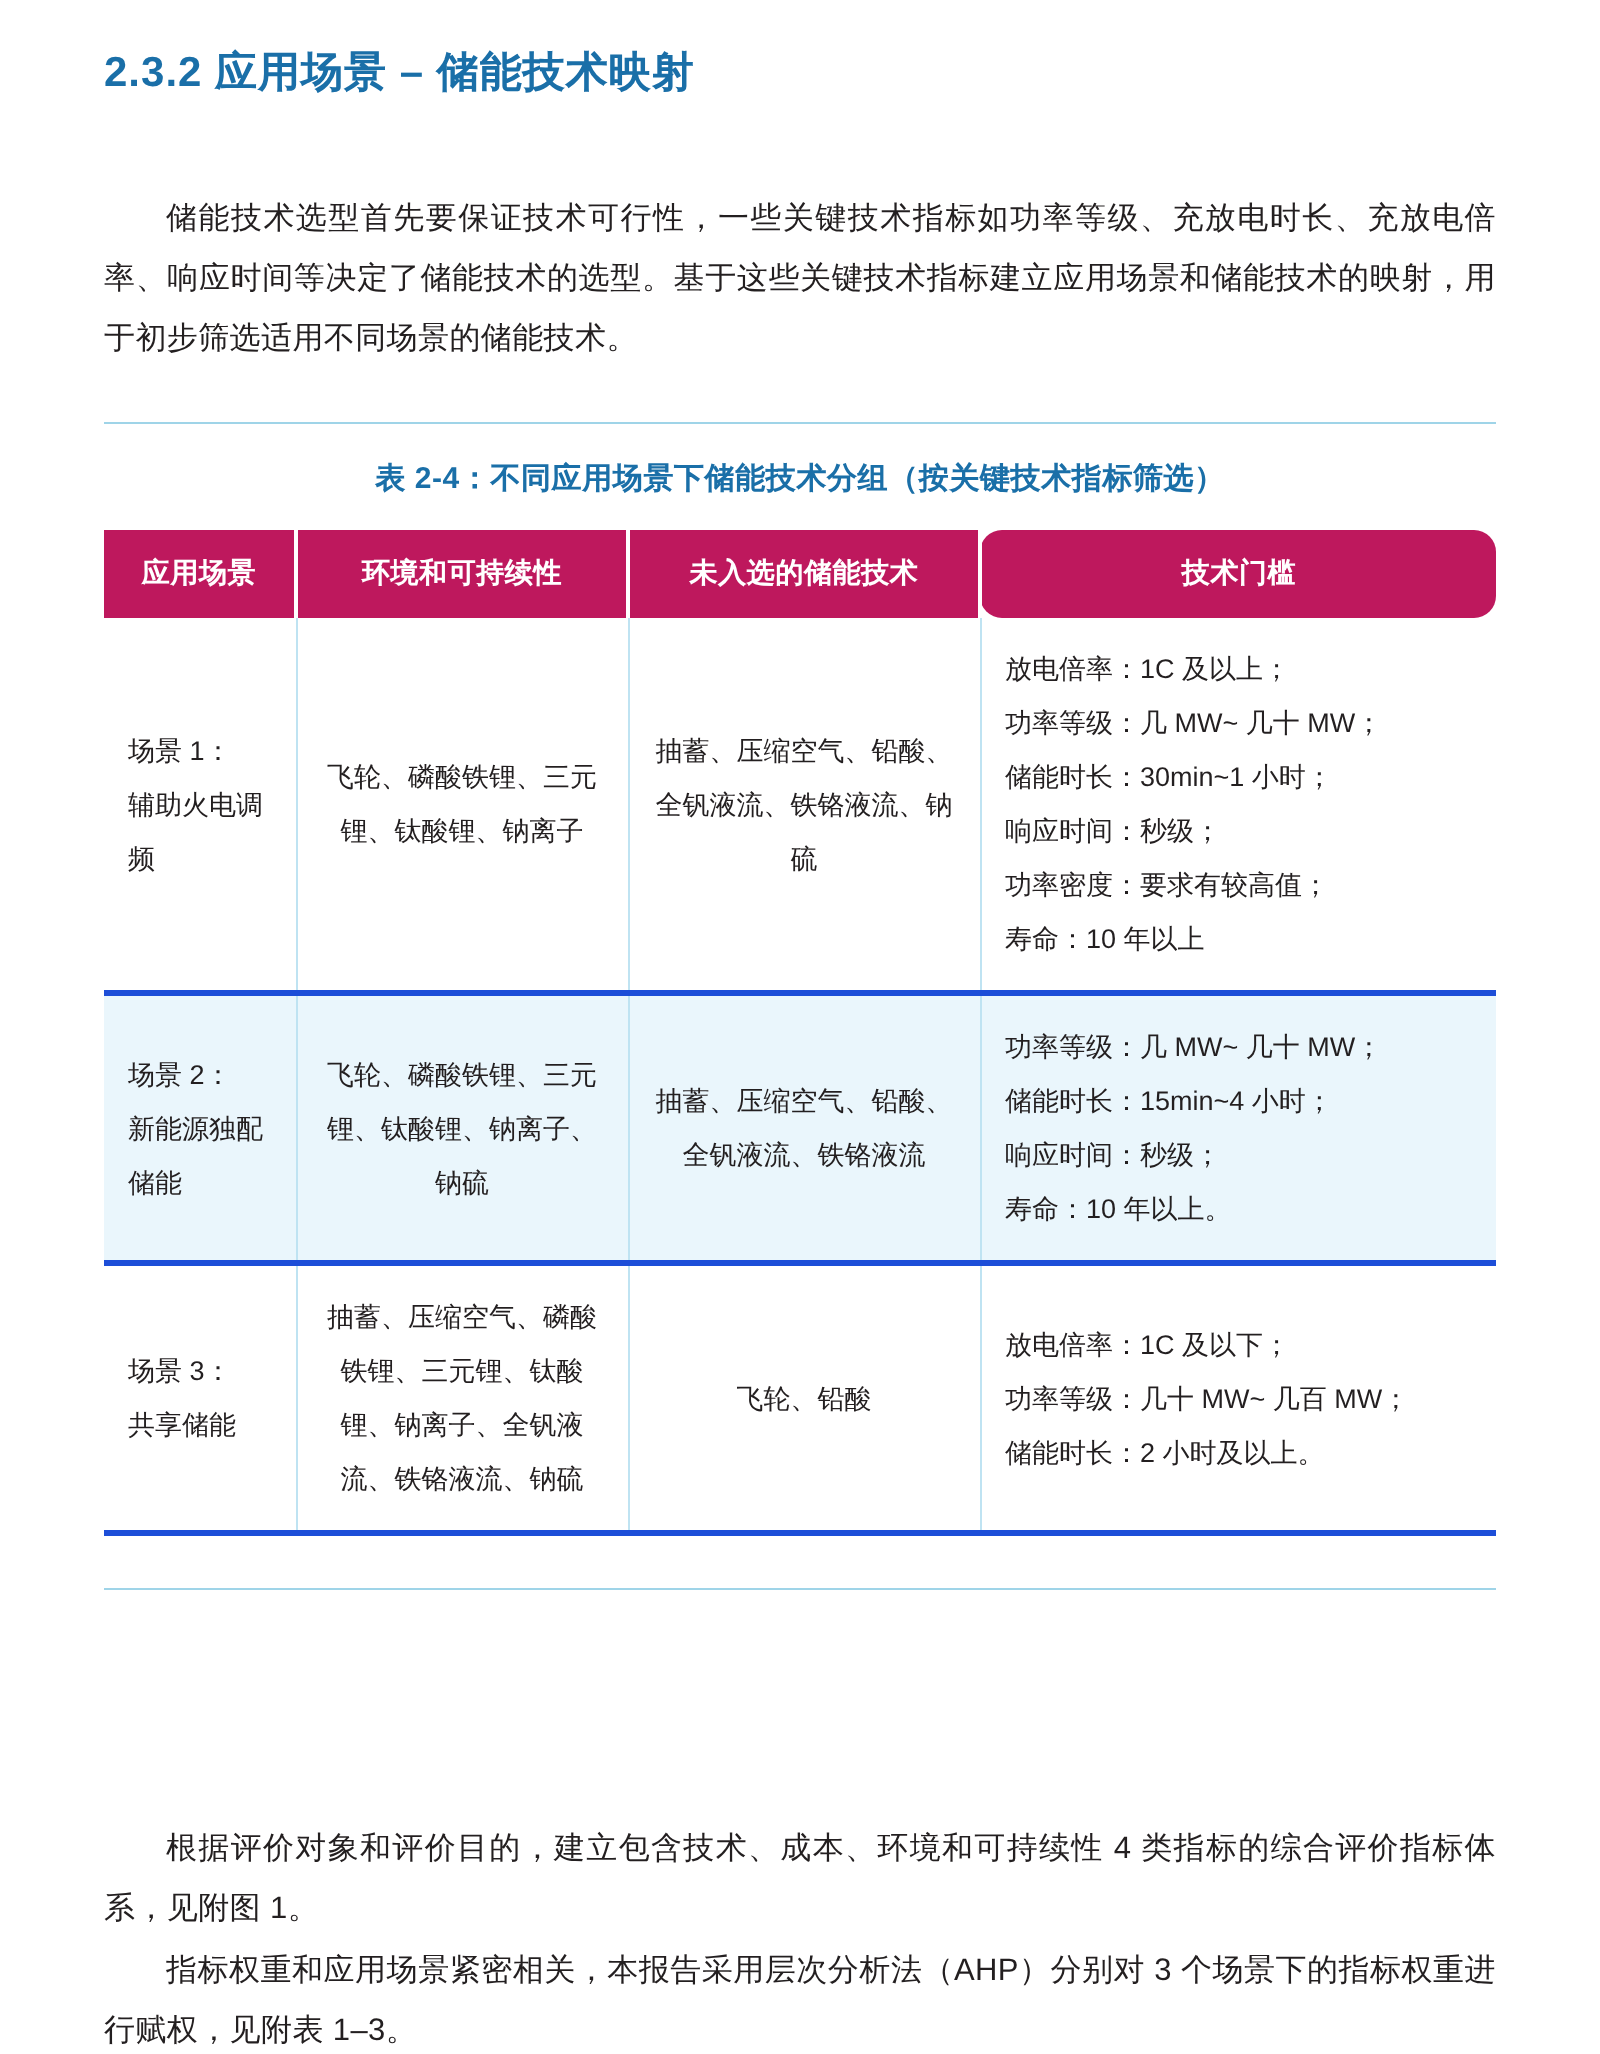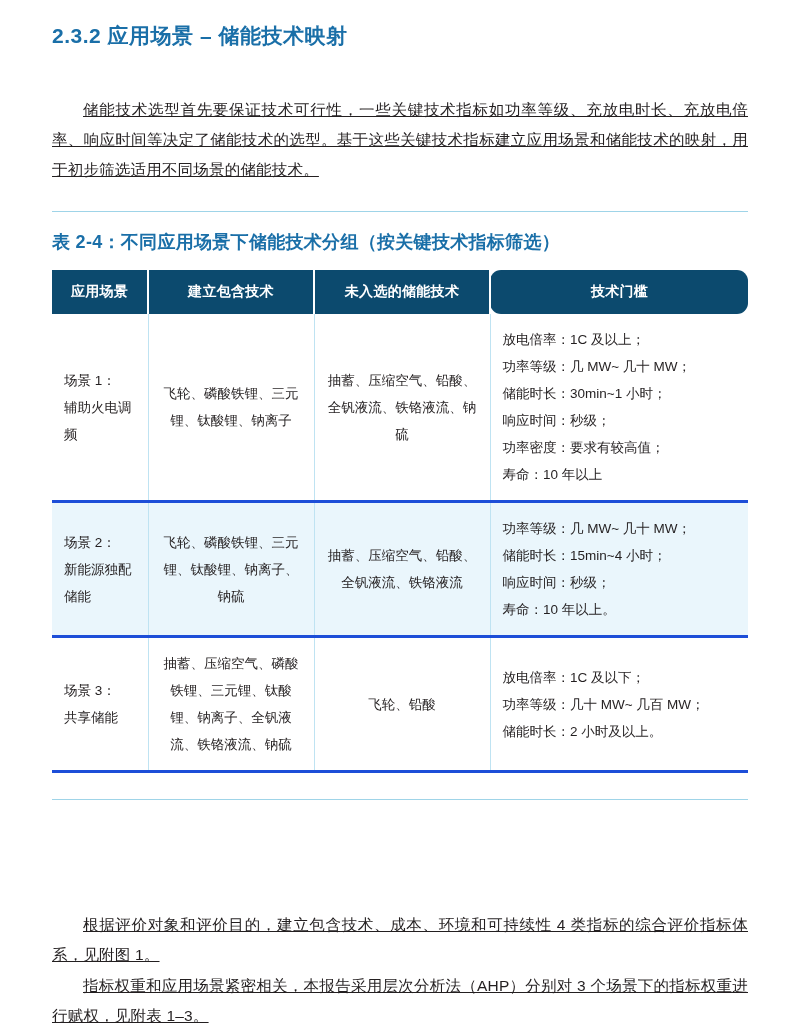--- a/index.html
+++ b/index.html
@@ -33,21 +33,20 @@
     top: 22px;
     left: 52px;
   }
   .body-para {
     font-size: 15.5px;
     line-height: 30px;
     color: #231f20;
     text-align: justify;
     text-justify: inter-ideograph;
     letter-spacing: 0.2px;
-    text-decoration: underline;
   }
   #para-intro {
     position: absolute;
     top: 79px;
     left: 52px;
     width: 696px;
     text-indent: 2em;
   }
   
   #table-block {
@@ -55,34 +54,34 @@
     top: 211px;
     left: 52px;
     width: 696px;
   }
   .table-rule {
     height: 1px;
     background: #9fd4e8;
     width: 100%;
   }
   .table-caption {
-    text-align: left;
-    font-size: 18px;
+    text-align: center;
+    font-size: 15px;
     font-weight: bold;
     color: #1a6fa8;
     padding: 18px 0 16px 0;
     letter-spacing: 0.3px;
   }
   table.data-table {
     border-collapse: collapse;
     width: 696px;
     table-layout: fixed;
   }
   table.data-table th {
-    background: #0c4a6e;
+    background: #be185d;
     color: #ffffff;
     font-size: 14px;
     font-weight: bold;
     padding: 13px 6px;
     text-align: center;
     border-right: 2px solid #ffffff;
     letter-spacing: 0.3px;
   }
   table.data-table th:last-child {
     border-right: none;
@@ -155,21 +154,21 @@
     <table class="data-table">
       <colgroup>
         <col style="width:96px">
         <col style="width:166px">
         <col style="width:176px">
         <col style="width:258px">
       </colgroup>
       <thead>
         <tr>
           <th>应用场景</th>
-          <th>建立包含技术</th>
+          <th>环境和可持续性</th>
           <th>未入选的储能技术</th>
           <th>技术门槛</th>
         </tr>
       </thead>
       <tbody>
         <tr>
           <td class="col-scene">场景 1：<br>辅助火电调频</td>
           <td class="col-in">飞轮、磷酸铁锂、三元锂、钛酸锂、钠离子</td>
           <td class="col-out">抽蓄、压缩空气、铅酸、全钒液流、铁铬液流、钠硫</td>
           <td class="col-thr">

